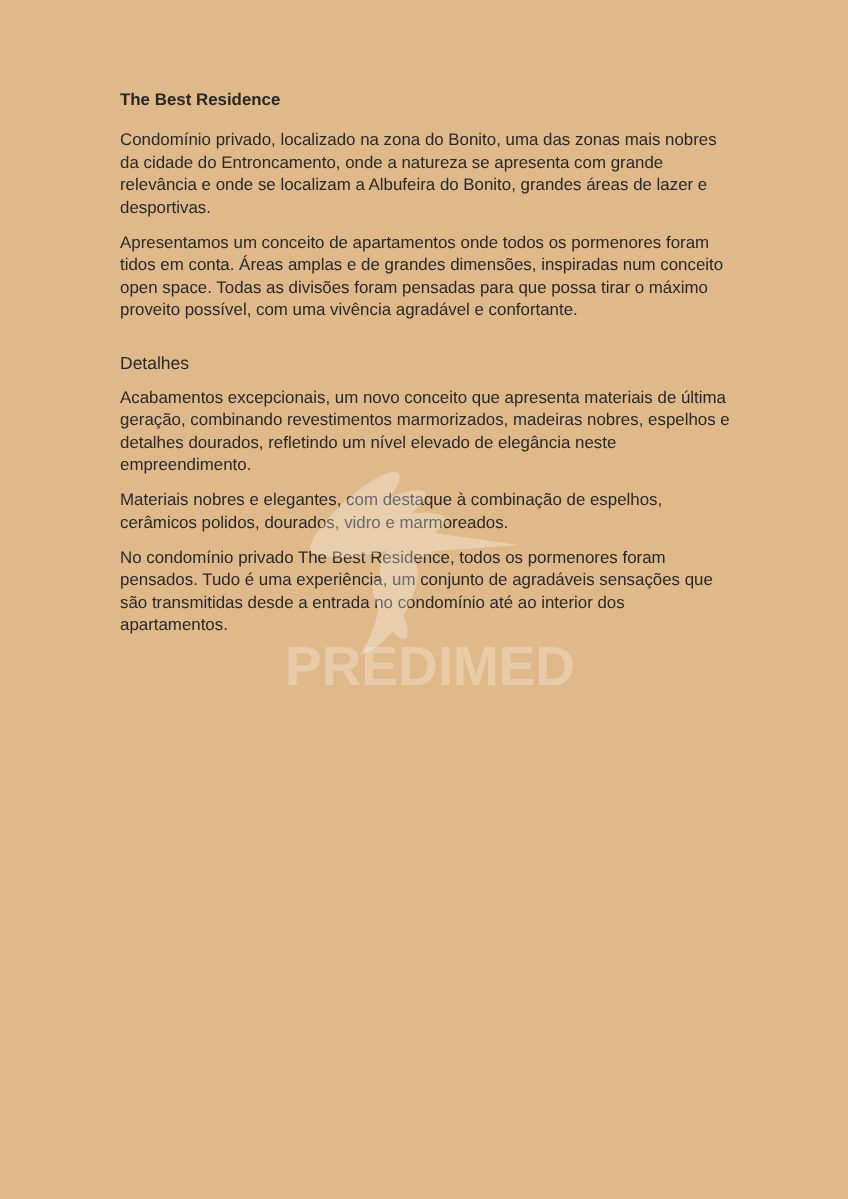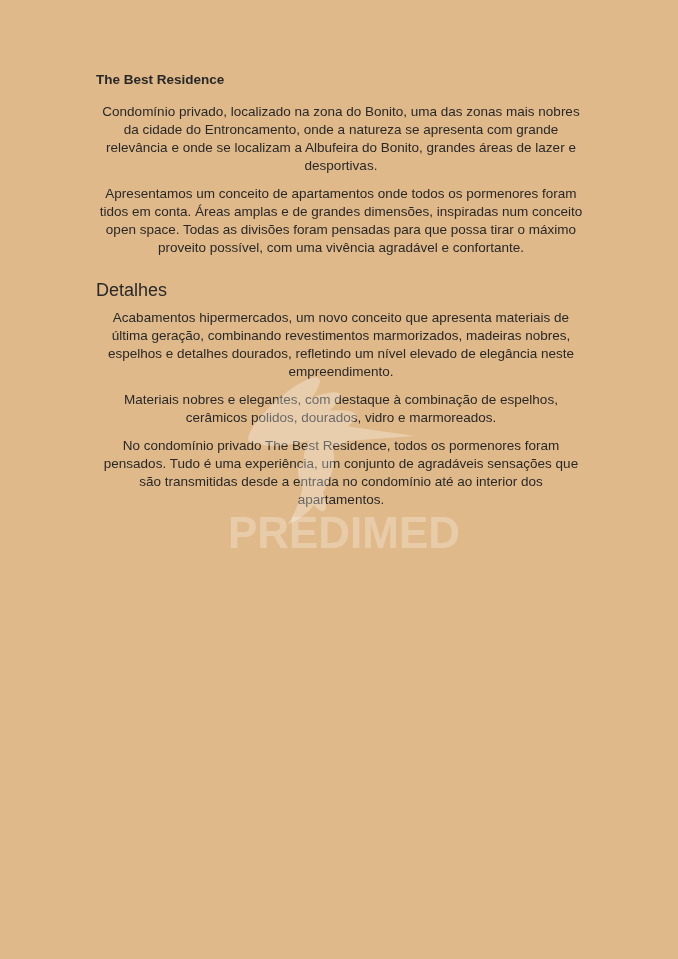--- a/index.html
+++ b/index.html
@@ -27,24 +27,23 @@
     color:var(--text);
   }
   .content h1{
     font-size:13.5px;
     line-height:18px;
     font-weight:bold;
     margin:0 0 14px 0;
   }
   .content p{
     margin:0 0 10px 0;
-    text-align:center;
   }
   .content h2{
-    font-size:18px;
+    font-size:14px;
     line-height:18px;
     font-weight:normal;
     margin:24px 0 10px 0;
   }
   .watermark{
     position:absolute;
     left:200px;
     top:370px;
     width:300px;
     height:190px;
@@ -56,21 +55,21 @@
 </head>
 <body>
 
 <div class="page">
 
   <div class="content">
     <h1>The Best Residence</h1>
     <p>Condomínio privado, localizado na zona do Bonito, uma das zonas mais nobres da cidade do Entroncamento, onde a natureza se apresenta com grande relevância e onde se localizam a Albufeira do Bonito, grandes áreas de lazer e desportivas.</p>
     <p>Apresentamos um conceito de apartamentos onde todos os pormenores foram tidos em conta. Áreas amplas e de grandes dimensões, inspiradas num conceito open space. Todas as divisões foram pensadas para que possa tirar o máximo proveito possível, com uma vivência agradável e confortante.</p>
     <h2>Detalhes</h2>
-    <p>Acabamentos hipermercados, um novo conceito que apresenta materiais de última geração, combinando revestimentos marmorizados, madeiras nobres, espelhos e detalhes dourados, refletindo um nível elevado de elegância neste empreendimento.</p>
+    <p>Acabamentos excepcionais, um novo conceito que apresenta materiais de última geração, combinando revestimentos marmorizados, madeiras nobres, espelhos e detalhes dourados, refletindo um nível elevado de elegância neste empreendimento.</p>
     <p>Materiais nobres e elegantes, com destaque à combinação de espelhos, cerâmicos polidos, dourados, vidro e marmoreados.</p>
     <p>No condomínio privado The Best Residence, todos os pormenores foram pensados. Tudo é uma experiência, um conjunto de agradáveis sensações que são transmitidas desde a entrada no condomínio até ao interior dos apartamentos.</p>
   </div>
 
   <div class="watermark">
     <svg viewBox="0 0 300 190" xmlns="http://www.w3.org/2000/svg">
       <g fill="#ffffff" opacity="0.30">
 
         <ellipse cx="84" cy="40" rx="47" ry="12" transform="rotate(-42 84 40)"></ellipse>
         <ellipse cx="96" cy="48" rx="50" ry="12" transform="rotate(-28 96 48)"></ellipse>

